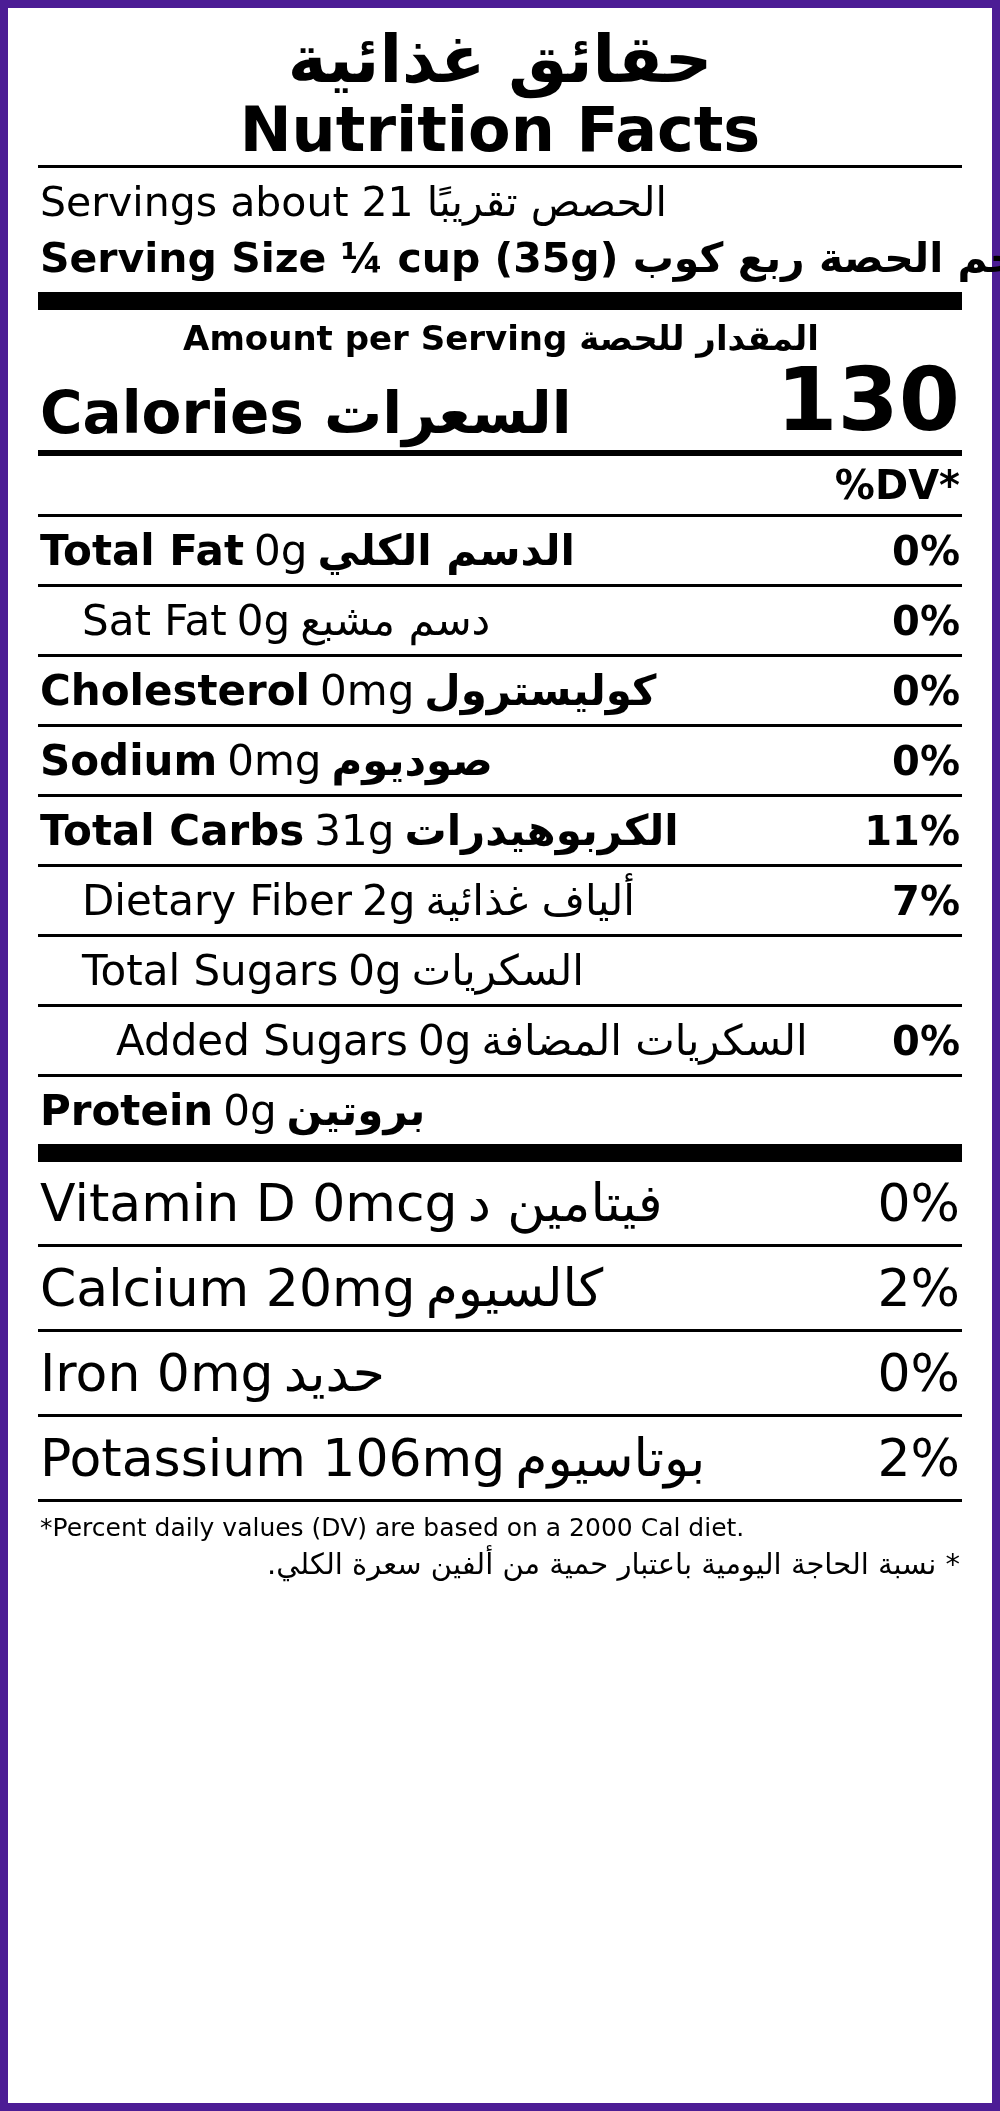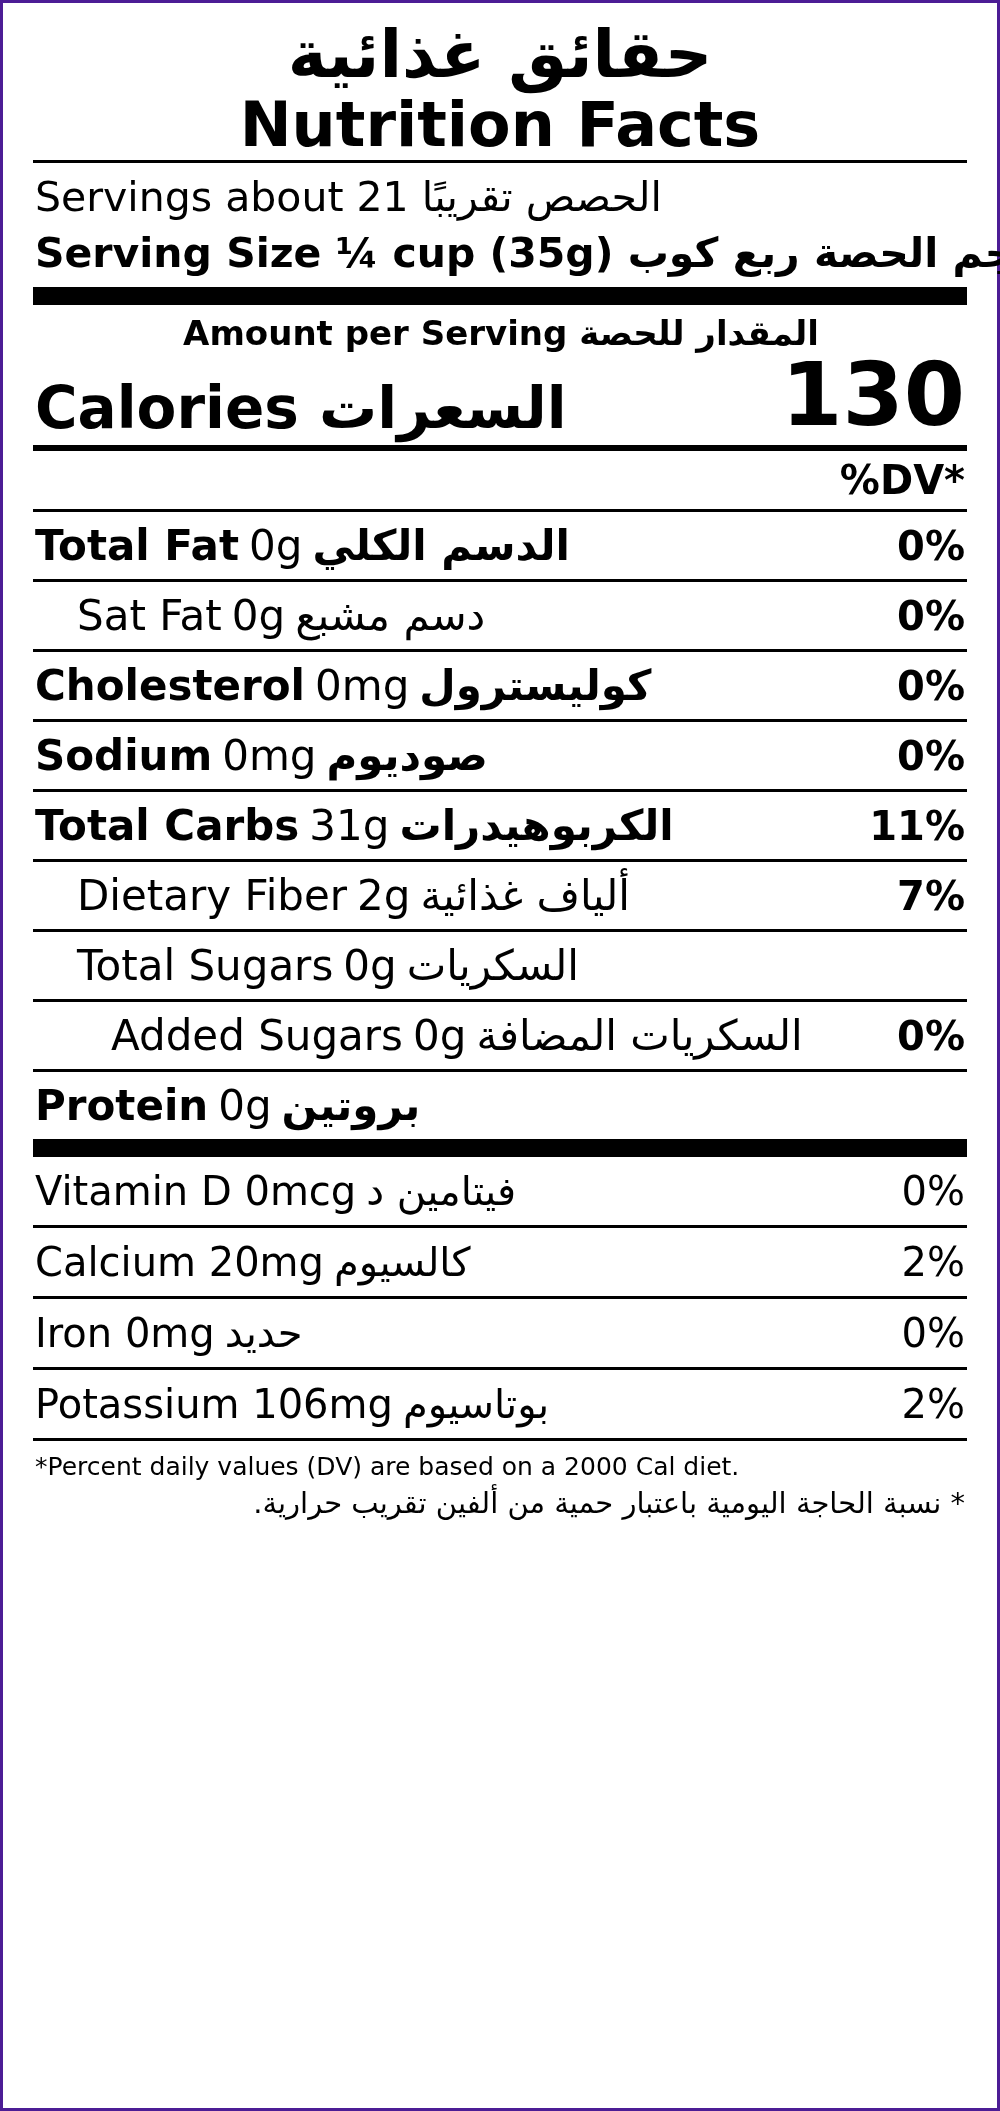--- a/index.html
+++ b/index.html
@@ -12,21 +12,21 @@
     height: 2111px;
     font-family: "DejaVu Sans", "Liberation Sans", sans-serif;
     color: #000000;
     -webkit-font-smoothing: antialiased;
   }
   #label {
     position: relative;
     width: 1000px;
     height: 2111px;
     box-sizing: border-box;
-    border: 3px solid #4c1d95;
+    border: 8px solid #4c1d95;
     background: #fff;
     padding: 0 30px;
   }
 
   
   .row {
     display: flex;
     align-items: baseline;
     justify-content: space-between;
     width: 100%;
@@ -130,21 +130,21 @@
     unicode-bidi: isolate;
     margin-left: 10px;
     font-weight: bold;
   }
   .nrow .ar.light { font-weight: normal; }
   .nrow .dv { font-size: 40px; }
 
   
   .vrow {
     padding: 11px 2px 11px 2px;
-    font-size: 40px;
+    font-size: 52px;
   }
   .vrow .name { font-weight: normal; }
   .vrow .ar { direction: rtl; unicode-bidi: isolate; margin-left: 10px; }
   .vrow .dv { font-weight: normal; }
 
   
   .foot {
     font-size: 25px;
     padding: 10px 2px 0 2px;
     line-height: 1.3;
@@ -323,15 +323,15 @@
     <div class="left">
       <span class="name">Potassium 106mg</span>
       <span class="ar">بوتاسيوم</span>
     </div>
     <div class="dv">2%</div>
   </div>
 
   <div class="rule-thin"></div>
 
   <div class="foot">*Percent daily values (DV)  are based on a 2000 Cal diet.</div>
-  <div class="foot-ar">* نسبة الحاجة اليومية باعتبار حمية من ألفين تقريب حرارية.</div>
+  <div class="foot-ar">* نسبة الحاجة اليومية باعتبار حمية من ألفين سعرة الكلي.</div>
 
 </div>
 
 </body></html>

